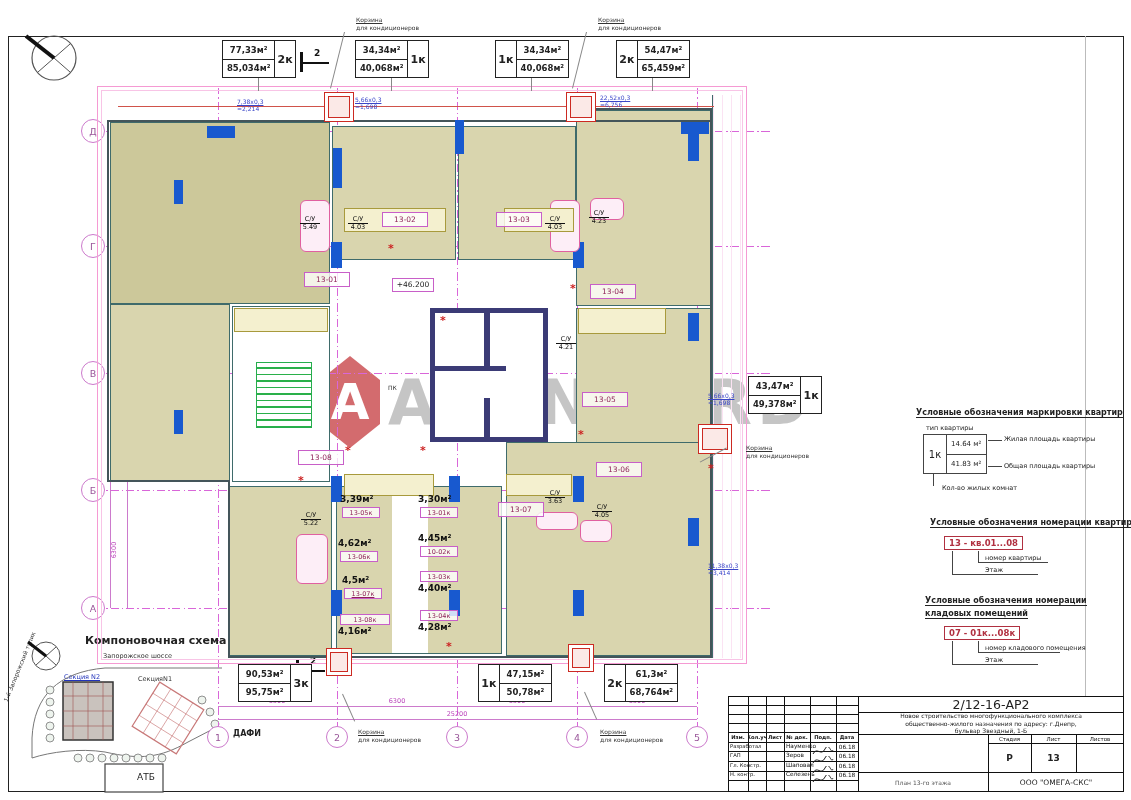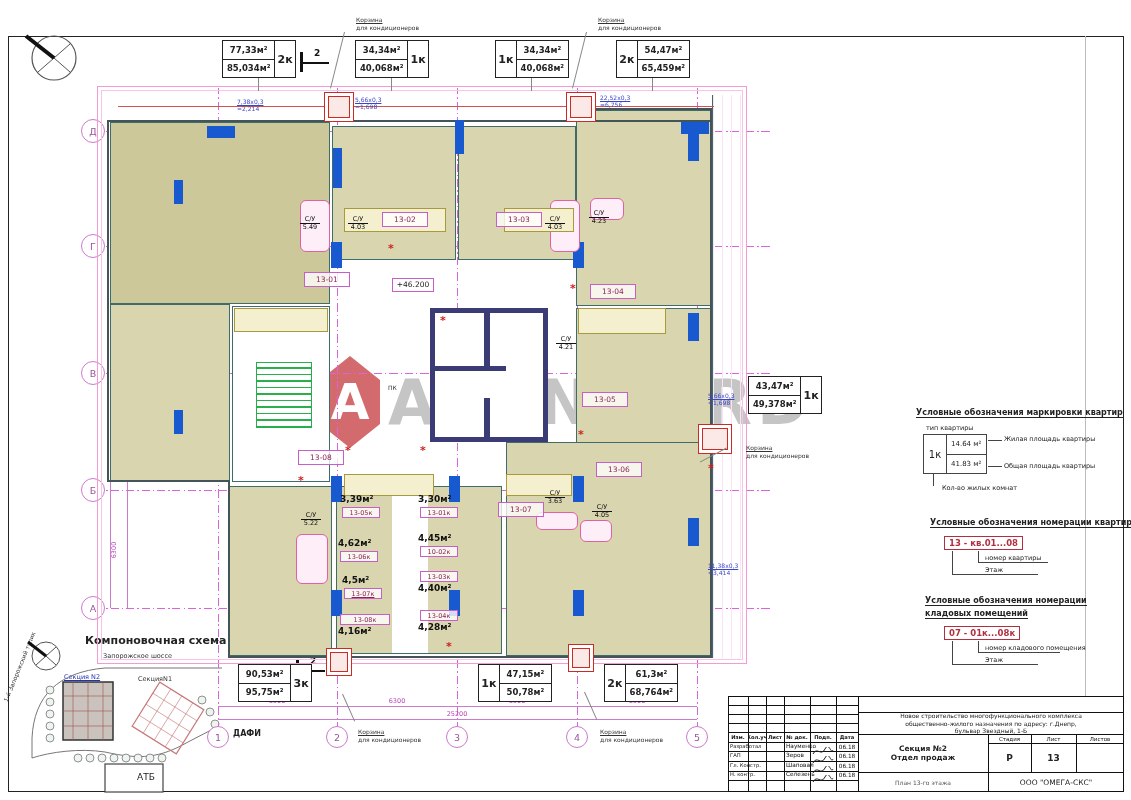--- a/index.html
+++ b/index.html
@@ -180,28 +180,25 @@
         <circle cx="152" cy="128" r="4"></circle>
       <circle cx="192" cy="70" r="4"></circle>
         <circle cx="200" cy="82" r="4"></circle>
         <circle cx="205" cy="94" r="4"></circle>
     </g>
     <rect x="95" y="134" width="58" height="28" fill="#fff" stroke="#444" stroke-width="1.2"></rect>
   </svg>
   <div class="abs" style="left:117px;top:772px;width:58px;text-align:center;font-size:9px;">АТБ</div>
 
   <div class="abs" style="left:728px;top:696px;width:396px;height:96px;border:1.6px solid #111;"></div>
+  <div class="abs tb-c" style="left:858px;top:696px;width:266px;height:16px;font-size:12.5px;">2/12-16-АР2</div>
   <div class="abs tb-c" style="left:858px;top:713px;width:266px;height:21px;flex-direction:column;font-size:6px;line-height:1.25;">
     <span>Новое строительство многофункционального комплекса</span>
       <span>общественно-жилого назначения по адресу: г.Днепр,</span>
       <span>бульвар Звездный, 1-Б</span>
-  </div>
-  <div class="abs tb-c" style="left:858px;top:736px;width:130px;height:34px;flex-direction:column;font-size:7.5px;font-weight:bold;">
-    <span>Секция №2</span>
-      <span>Отдел продаж</span>
   </div>
   <div class="abs tb-c" style="left:858px;top:772px;width:130px;height:20px;font-size:6px;color:#555;">План 13-го этажа</div>
   <div class="abs tb-c" style="left:988px;top:744px;width:43px;height:27px;font-size:9px;font-weight:bold;">Р</div>
   <div class="abs tb-c" style="left:1031px;top:744px;width:45px;height:27px;font-size:9px;font-weight:bold;">13</div>
   <div class="abs tb-c" style="left:1076px;top:744px;width:48px;height:27px;font-size:9px;"></div>
   <div class="abs tb-c" style="left:988px;top:772px;width:136px;height:20px;font-size:7.5px;">ООО "ОМЕГА-СКС"</div>
 
 <div class="abs gridh" style="left: 95px; top: 131px; width: 677px; height: 1px;"></div>
     <div class="abs axc" style="left: 81px; top: 119px; width: 24px; height: 24px;">Д</div>
     <div class="abs gridh" style="left: 95px; top: 246px; width: 677px; height: 1px;"></div>

